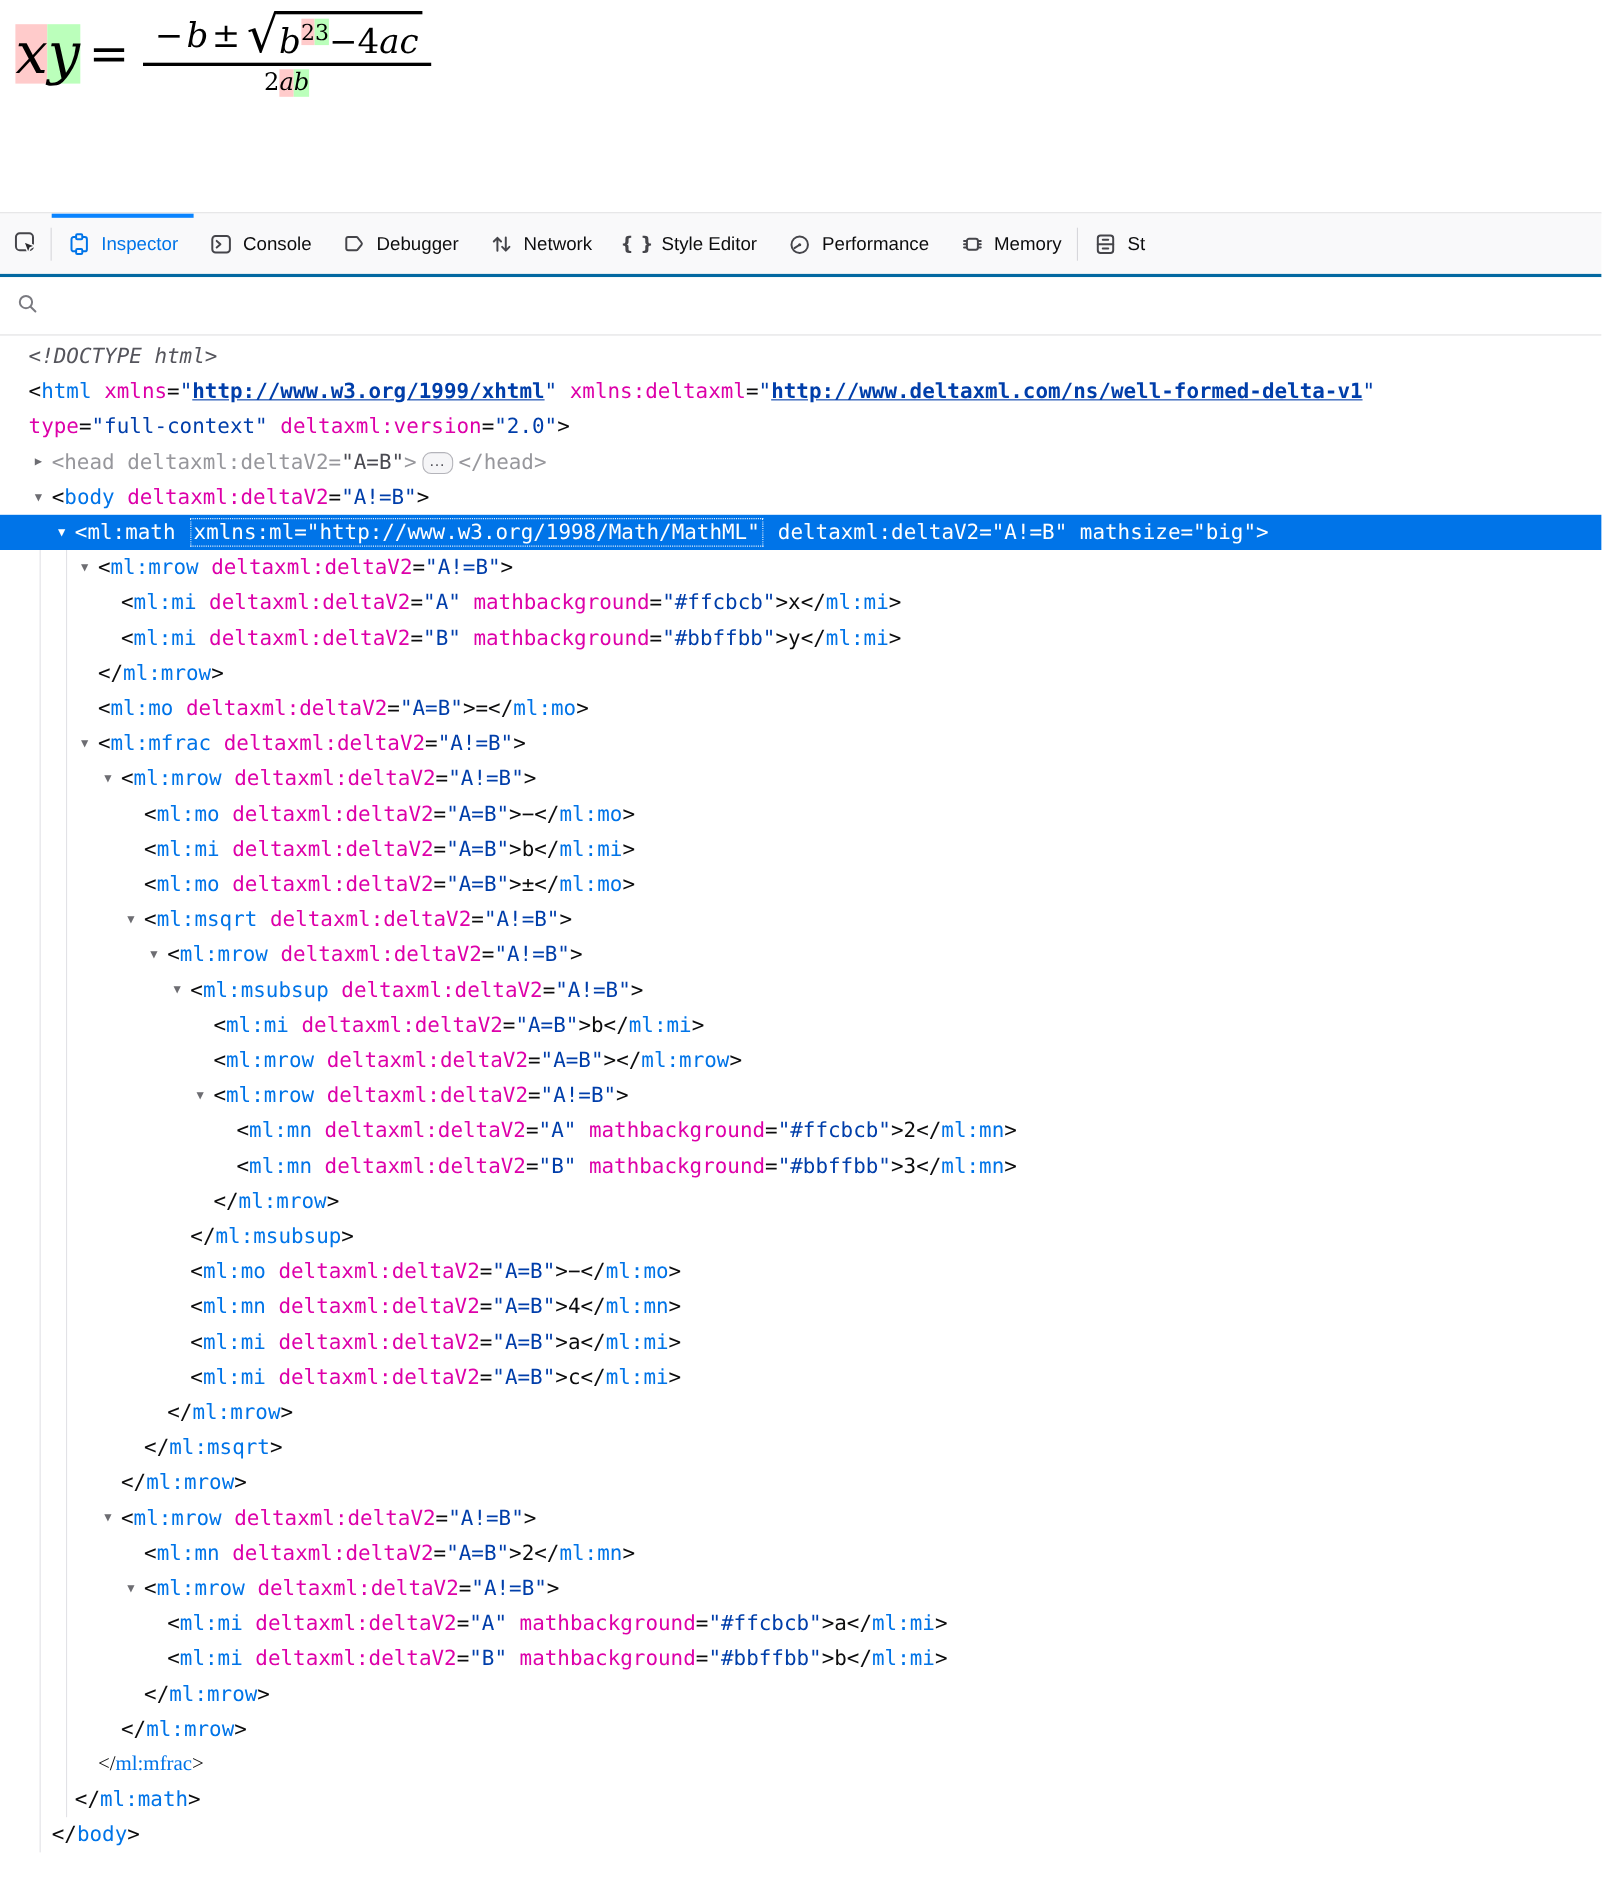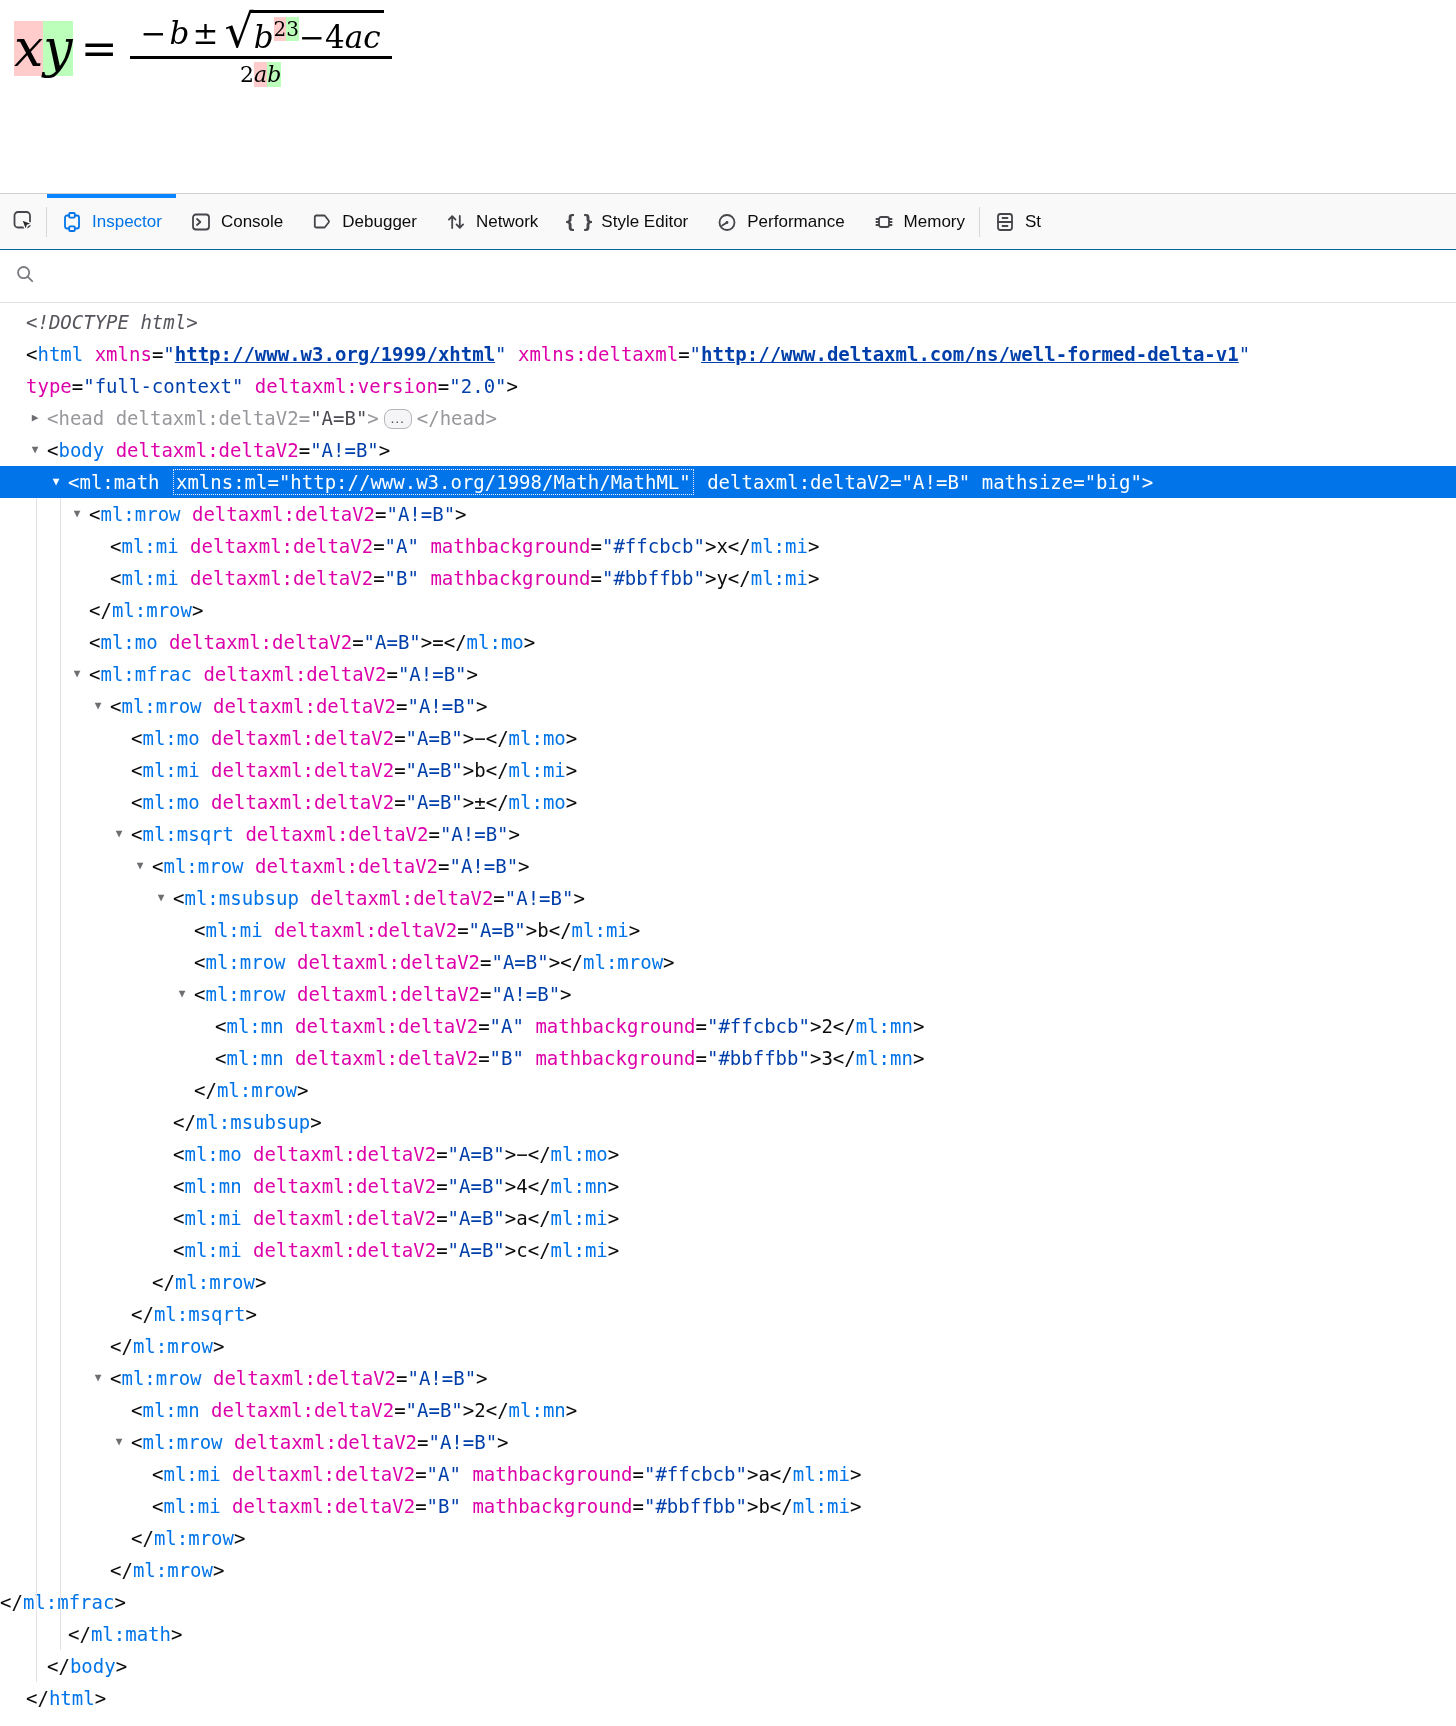--- a/index.html
+++ b/index.html
@@ -18,21 +18,21 @@
   .num .mo{margin:0 3px;}
   .fracbar{align-self:stretch;height:0;border-top:3px solid #000;}
   .den{font-size:22px;padding-top:3px;}
   .sqrt{display:inline-flex;align-items:flex-start;margin-left:3px;}
   .sqrt-sym{font-size:46px;line-height:0.92;margin-right:-3px;}
   .radicand{border-top:3px solid #000;padding:4px 3px 0 3px;white-space:nowrap;}
   .sup{font-size:20px;vertical-align:12px;}
 
   
   .devtools{border-top:1px solid #cfcfd1;}
-  .toolbar{height:55px;background:#f9f9fa;border-bottom:1px solid #0369a1;display:flex;align-items:stretch;overflow:hidden;white-space:nowrap;}
+  .toolbar{height:55px;background:#f9f9fa;border-bottom:3px solid #0369a1;display:flex;align-items:stretch;overflow:hidden;white-space:nowrap;}
   .picker-btn{width:46px;display:flex;align-items:center;justify-content:center;flex:0 0 auto;}
   .vsep{width:1px;background:#d7d7db;height:30px;align-self:center;flex:0 0 auto;}
   .tab{display:flex;align-items:center;gap:9px;padding:0 14px;position:relative;font-size:17px;color:#0c0c0d;flex:0 0 auto;}
   .tab.active{color:#0074e8;}
   .tab.active::before{content:"";position:absolute;top:0;left:0;right:0;height:4px;background:#0a84ff;}
   .tab svg,.picker-btn svg{display:block;}
 
   .searchbar{height:52px;display:flex;align-items:center;gap:10px;padding:0 15px;border-bottom:1px solid #e0e0e1;background:#fff;}
   .searchbar input{border:none;outline:none;flex:1;font-size:19px;font-family:"Liberation Sans",sans-serif;color:#0c0c0d;background:transparent;}
   .searchbar input::placeholder{color:#8f8f94;}
@@ -209,20 +209,19 @@
       <div class="line" style="padding-left: 152px;"><span class="sg-p">&lt;/</span><span class="sg-t">ml:mrow</span><span class="sg-p">&gt;</span></div>
       <div class="line" style="padding-left: 131px;"><span class="sg-p">&lt;/</span><span class="sg-t">ml:msqrt</span><span class="sg-p">&gt;</span></div>
       <div class="line" style="padding-left: 110px;"><span class="sg-p">&lt;/</span><span class="sg-t">ml:mrow</span><span class="sg-p">&gt;</span></div>
       <div class="line" style="padding-left: 110px;"><span class="arrow" style="left: 89px;">▼</span><span class="sg-p">&lt;</span><span class="sg-t">ml:mrow</span><span class="sg-p"> </span><span class="sg-a">deltaxml:deltaV2</span><span class="sg-p">=</span><span class="sg-v">"A!=B"</span><span class="sg-p">&gt;</span></div>
       <div class="line" style="padding-left: 131px;"><span class="sg-p">&lt;</span><span class="sg-t">ml:mn</span><span class="sg-p"> </span><span class="sg-a">deltaxml:deltaV2</span><span class="sg-p">=</span><span class="sg-v">"A=B"</span><span class="sg-p">&gt;</span><span class="sg-x">2</span><span class="sg-p">&lt;/</span><span class="sg-t">ml:mn</span><span class="sg-p">&gt;</span></div>
       <div class="line" style="padding-left: 131px;"><span class="arrow" style="left: 110px;">▼</span><span class="sg-p">&lt;</span><span class="sg-t">ml:mrow</span><span class="sg-p"> </span><span class="sg-a">deltaxml:deltaV2</span><span class="sg-p">=</span><span class="sg-v">"A!=B"</span><span class="sg-p">&gt;</span></div>
       <div class="line" style="padding-left: 152px;"><span class="sg-p">&lt;</span><span class="sg-t">ml:mi</span><span class="sg-p"> </span><span class="sg-a">deltaxml:deltaV2</span><span class="sg-p">=</span><span class="sg-v">"A"</span><span class="sg-p"> </span><span class="sg-a">mathbackground</span><span class="sg-p">=</span><span class="sg-v">"#ffcbcb"</span><span class="sg-p">&gt;</span><span class="sg-x">a</span><span class="sg-p">&lt;/</span><span class="sg-t">ml:mi</span><span class="sg-p">&gt;</span></div>
       <div class="line" style="padding-left: 152px;"><span class="sg-p">&lt;</span><span class="sg-t">ml:mi</span><span class="sg-p"> </span><span class="sg-a">deltaxml:deltaV2</span><span class="sg-p">=</span><span class="sg-v">"B"</span><span class="sg-p"> </span><span class="sg-a">mathbackground</span><span class="sg-p">=</span><span class="sg-v">"#bbffbb"</span><span class="sg-p">&gt;</span><span class="sg-x">b</span><span class="sg-p">&lt;/</span><span class="sg-t">ml:mi</span><span class="sg-p">&gt;</span></div>
       <div class="line" style="padding-left: 131px;"><span class="sg-p">&lt;/</span><span class="sg-t">ml:mrow</span><span class="sg-p">&gt;</span></div>
       <div class="line" style="padding-left: 110px;"><span class="sg-p">&lt;/</span><span class="sg-t">ml:mrow</span><span class="sg-p">&gt;</span></div>
-      <div class="line" style=""><span class="sg-p">&lt;/</span><span class="sg-t">ml:mfrac</span><span class="sg-p">&gt;</span></div>
+      <div class="line" style="padding-left: 89px; font-family: Liberation Serif, serif;"><span class="sg-p">&lt;/</span><span class="sg-t">ml:mfrac</span><span class="sg-p">&gt;</span></div>
       <div class="line" style="padding-left: 68px;"><span class="sg-p">&lt;/</span><span class="sg-t">ml:math</span><span class="sg-p">&gt;</span></div>
       <div class="line" style="padding-left: 47px;"><span class="sg-p">&lt;/</span><span class="sg-t">body</span><span class="sg-p">&gt;</span></div>
-      <div class="line" style="padding-left: 26px;"><span class="sg-p">&lt;/</span><span class="sg-t">html</span><span class="sg-p">&gt;</span></div>
       <div class="guide" style="left: 36px; top: 195px; height: 1184px;"></div>
       <div class="guide" style="left: 60px; top: 195px; height: 1152px;"></div>
     </div>
 </div>
 
 </body></html>

